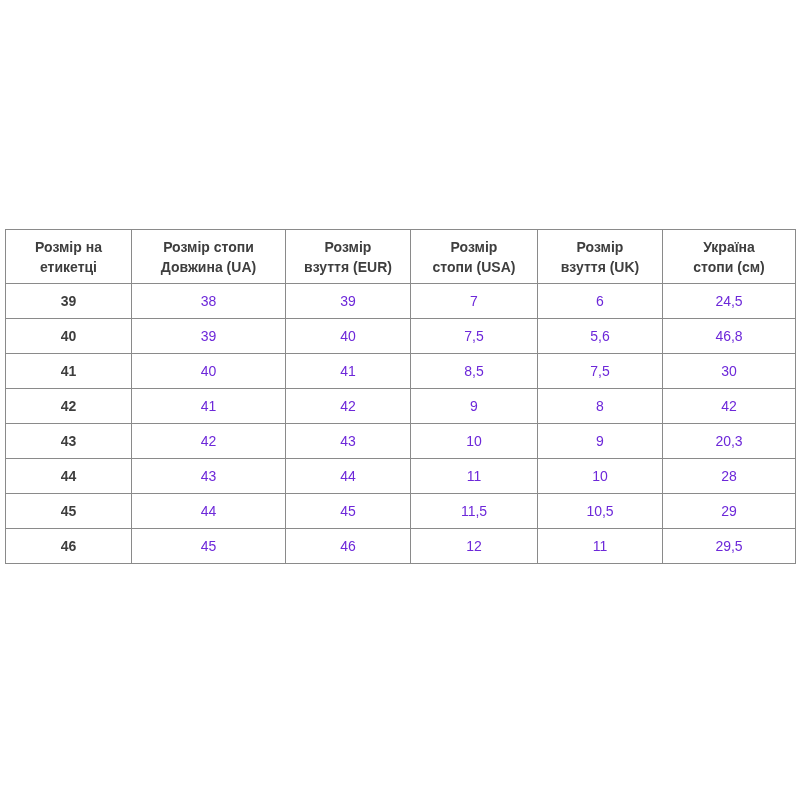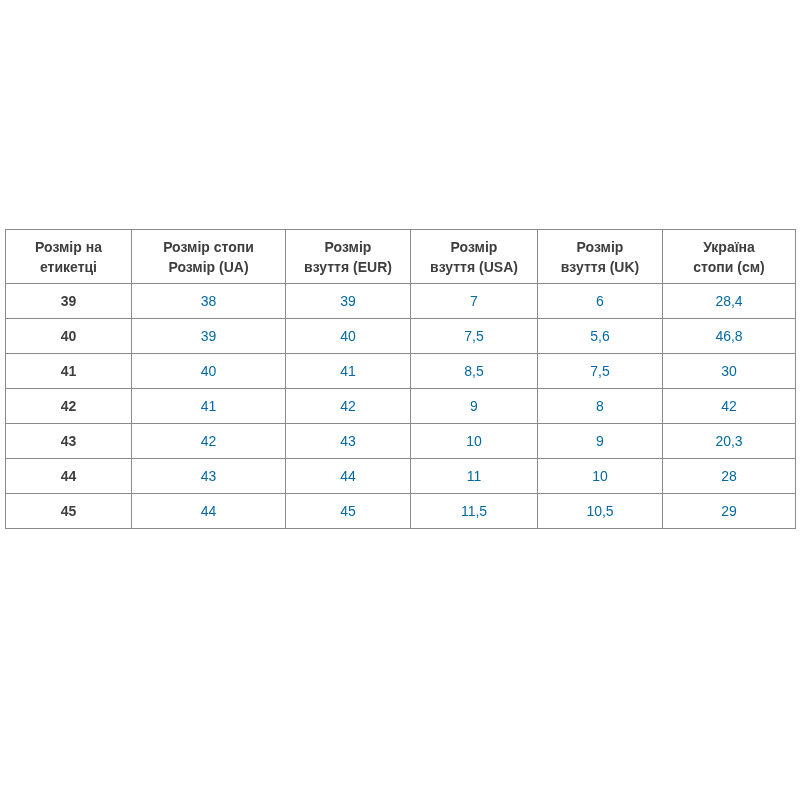--- a/index.html
+++ b/index.html
@@ -29,21 +29,21 @@
     height: 53px;
     font-size: 14px;
     font-weight: bold;
     color: #3e3e3e;
     line-height: 20px;
   }
   .size-chart td {
     height: 34px;
     font-size: 14px;
     font-weight: normal;
-    color: #0369a1;
+    color: #6d28d9;
   }
   .size-chart td.row-label {
     font-weight: bold;
     color: #3e3e3e;
   }
 </style>
 </head>
 <body>
 
 <table class="size-chart">
@@ -56,48 +56,48 @@
     <col style="width:133px">
   </colgroup>
   <thead>
     <tr>
       <th>
         <span>Розмір на</span><br>
         <span>етикетці</span>
       </th>
       <th>
         <span>Розмір стопи</span><br>
-        <span>Розмір (UA)</span>
+        <span>Довжина (UA)</span>
       </th>
       <th>
         <span>Розмір</span><br>
         <span>взуття (EUR)</span>
       </th>
       <th>
         <span>Розмір</span><br>
-        <span>взуття (USA)</span>
+        <span>стопи (USA)</span>
       </th>
       <th>
         <span>Розмір</span><br>
         <span>взуття (UK)</span>
       </th>
       <th>
         <span>Україна</span><br>
         <span>стопи (см)</span>
       </th>
     </tr>
   </thead>
   <tbody id="table-body">
       <tr>
         <td class="row-label">39</td>
         <td>38</td>
         <td>39</td>
         <td>7</td>
         <td>6</td>
-        <td>28,4</td>
+        <td>24,5</td>
       </tr>
       <tr>
         <td class="row-label">40</td>
         <td>39</td>
         <td>40</td>
         <td>7,5</td>
         <td>5,6</td>
         <td>46,8</td>
       </tr>
       <tr>
@@ -133,14 +133,22 @@
         <td>28</td>
       </tr>
       <tr>
         <td class="row-label">45</td>
         <td>44</td>
         <td>45</td>
         <td>11,5</td>
         <td>10,5</td>
         <td>29</td>
       </tr>
+      <tr>
+        <td class="row-label">46</td>
+        <td>45</td>
+        <td>46</td>
+        <td>12</td>
+        <td>11</td>
+        <td>29,5</td>
+      </tr>
     </tbody>
 </table>
 
 </body></html>

